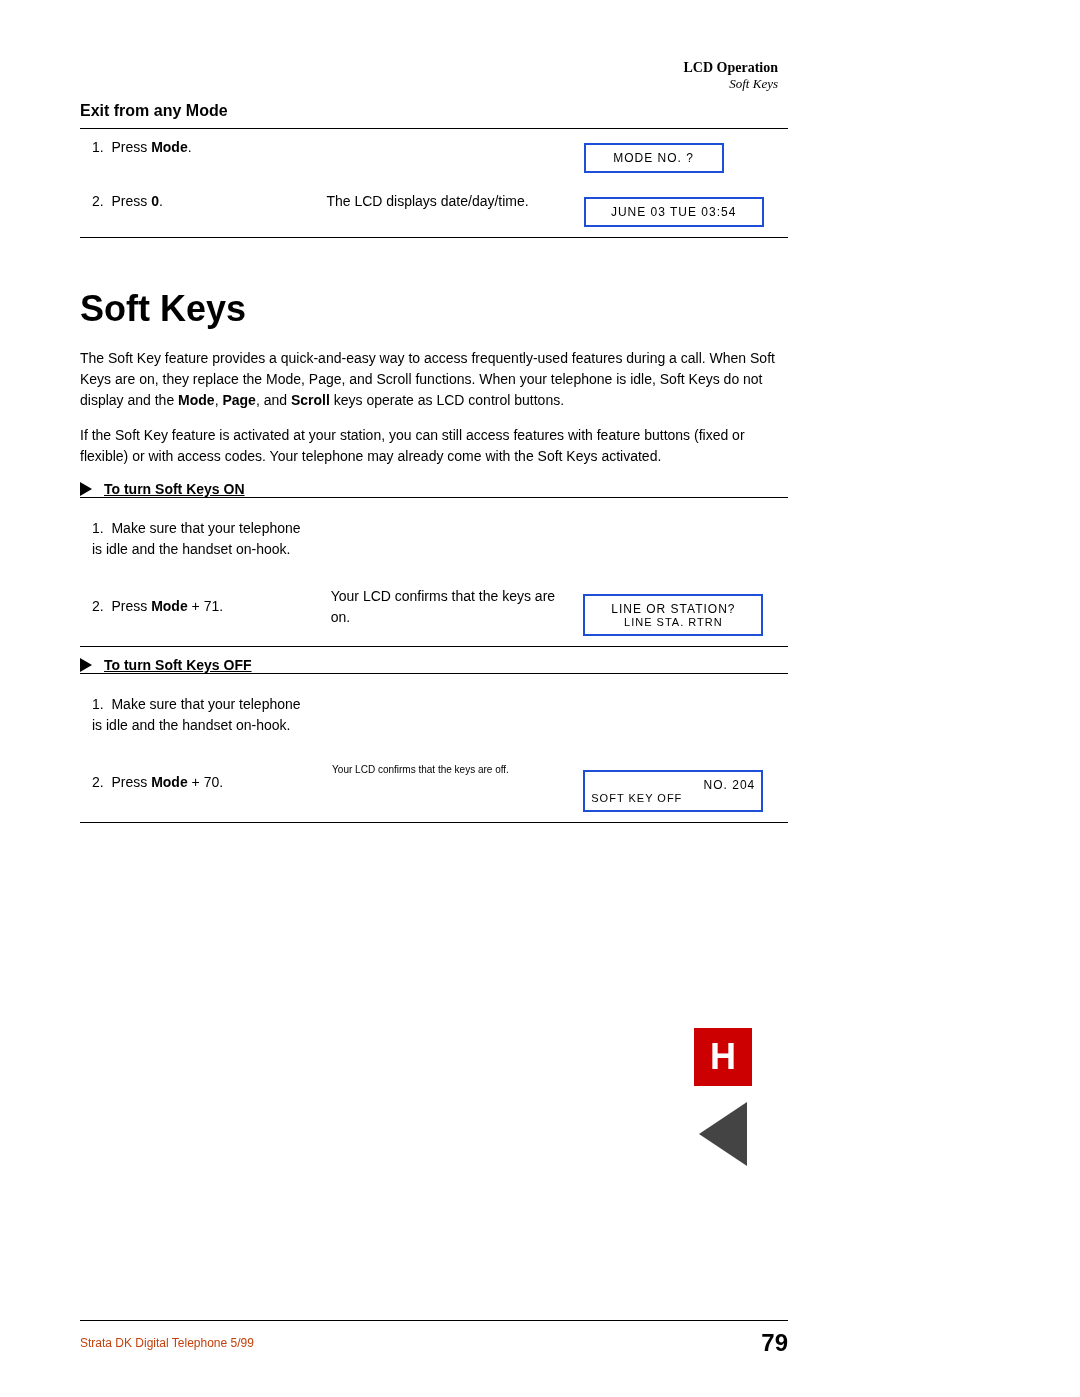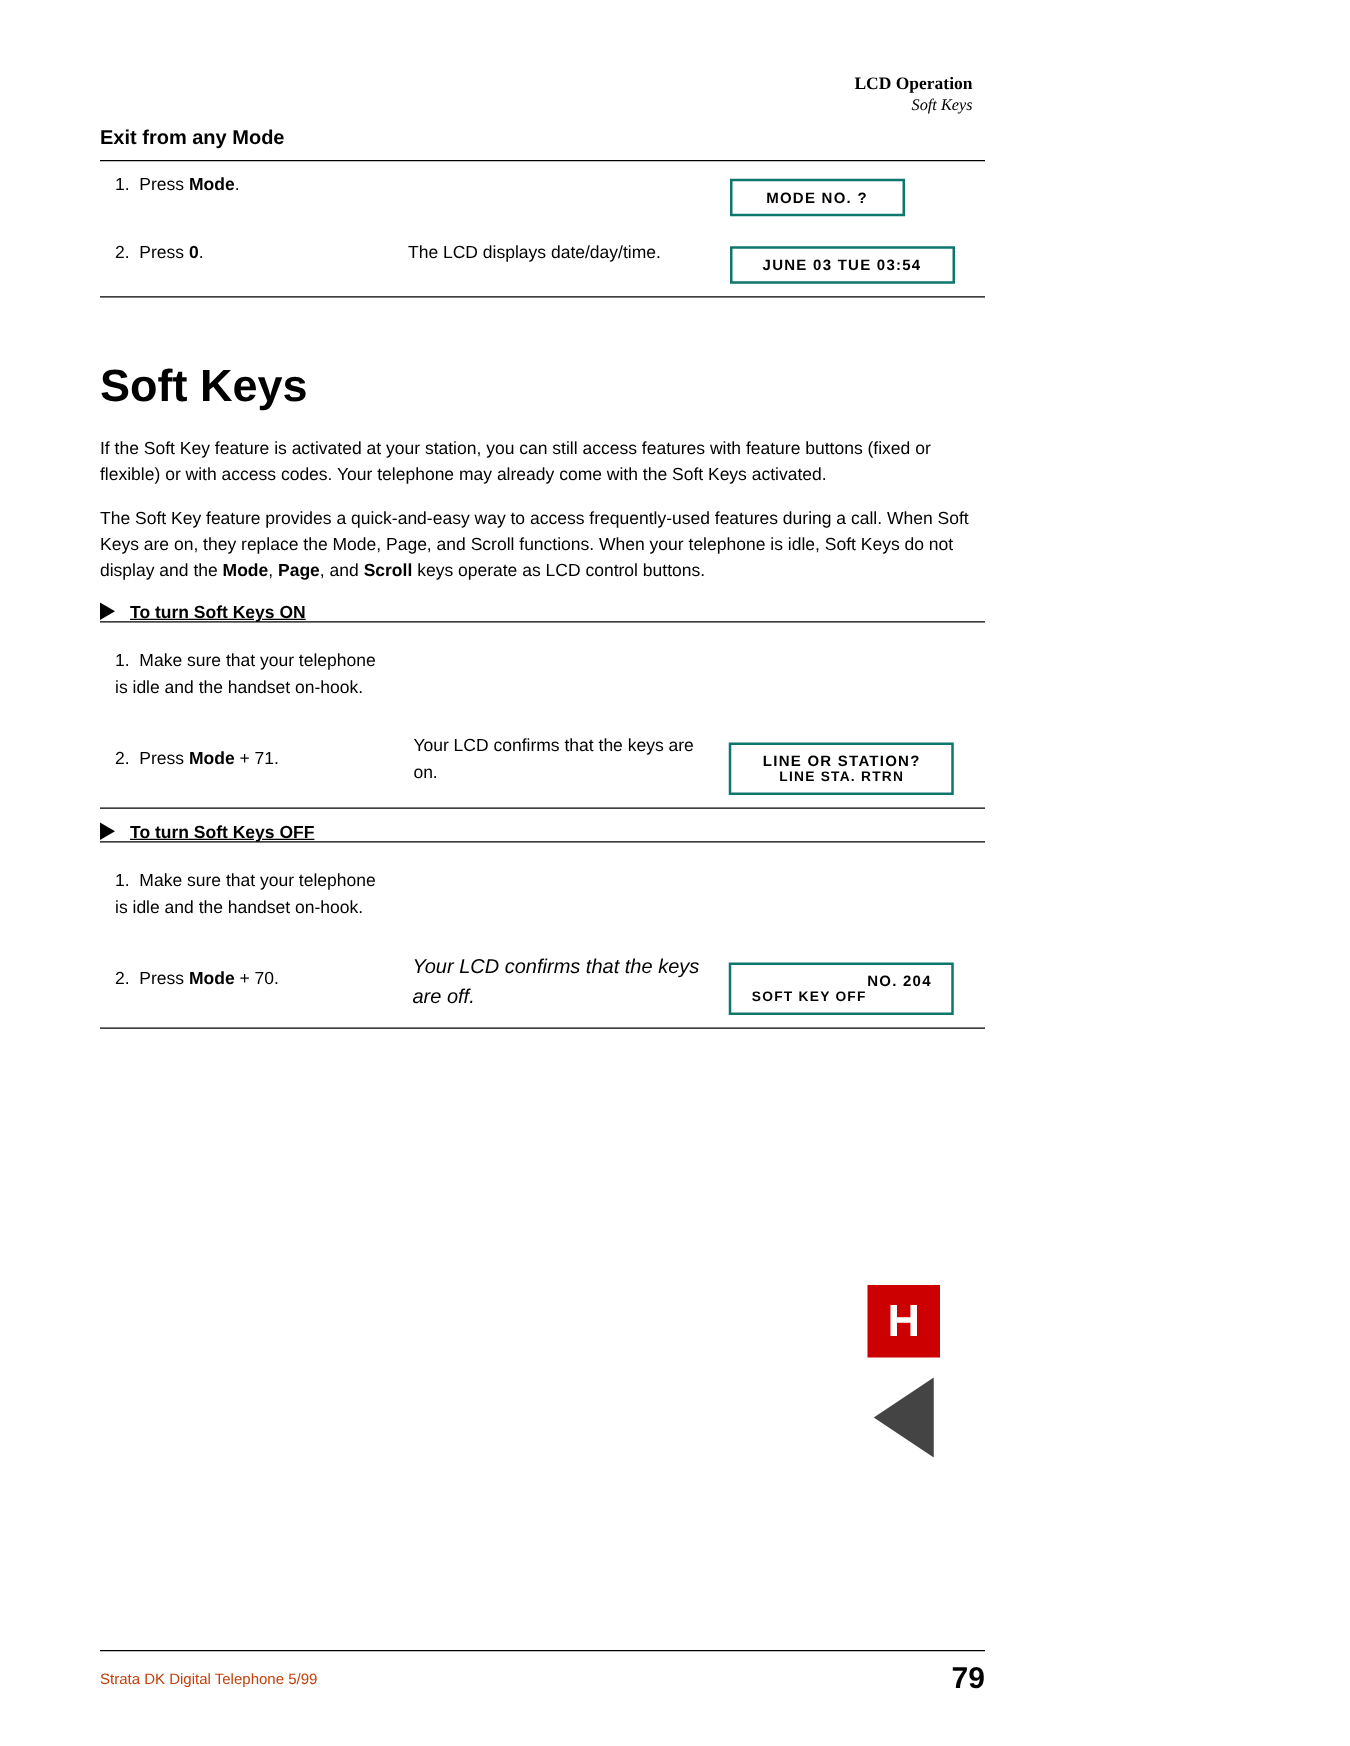--- a/index.html
+++ b/index.html
@@ -71,25 +71,25 @@
       font-size: 14px;
     }
     .instruction-table .display-col {
       width: 220px;
       vertical-align: middle;
       padding-top: 14px;
     }
 
     
     .lcd-box {
-      border: 2px solid #0f766e;
-      padding: 6px 16px;
+      border: 2px solid #1d4ed8;
+      padding: 6px 6px;
       font-family: Arial, sans-serif;
       font-size: 12px;
-      font-weight: bold;
+      font-weight: normal;
       display: inline-block;
       min-width: 140px;
       text-align: center;
       letter-spacing: 1px;
     }
     .lcd-box-wide {
       min-width: 180px;
     }
     .lcd-box .lcd-line2 {
       display: block;
@@ -240,24 +240,24 @@
     <div class="soft-keys-title">Soft Keys</div>
 
     <div style="position:relative;">
 
       <div class="side-icons">
         <div class="h-icon">H</div>
         <div class="arrow-icon"></div>
       </div>
 
       <p class="soft-keys-para">
-        If the Soft Key feature is activated at your station, you can still access features with feature buttons (fixed or flexible) or with access codes. Your telephone may already come with the Soft Keys activated.
+        The Soft Key feature provides a quick-and-easy way to access frequently-used features during a call. When Soft Keys are on, they replace the Mode, Page, and Scroll functions. When your telephone is idle, Soft Keys do not display and the <span class="bold">Mode</span>, <span class="bold">Page</span>, and <span class="bold">Scroll</span> keys operate as LCD control buttons.
       </p>
       <p class="soft-keys-para">
-        The Soft Key feature provides a quick-and-easy way to access frequently-used features during a call. When Soft Keys are on, they replace the Mode, Page, and Scroll functions. When your telephone is idle, Soft Keys do not display and the <span class="bold">Mode</span>, <span class="bold">Page</span>, and <span class="bold">Scroll</span> keys operate as LCD control buttons.
+        If the Soft Key feature is activated at your station, you can still access features with feature buttons (fixed or flexible) or with access codes. Your telephone may already come with the Soft Keys activated.
       </p>
     </div>
 
     <div>
       <div class="subsection-header">
         <span class="triangle-icon"></span>
         <span>To turn Soft Keys ON</span>
       </div>
       <hr class="horizontal-rule">
 
@@ -310,21 +310,21 @@
           </td>
           <td class="desc-col"></td>
           <td class="display-col"></td>
         </tr>
         <tr>
           <td class="step-col">
             <div style="font-family:Arial,sans-serif;font-size:14px;line-height:1.5;padding:6px 0 10px 0;">
               2.&nbsp;&nbsp;Press <span class="bold">Mode</span> + 70.
             </div>
           </td>
-          <td class="desc-col" style="font-family:Arial,sans-serif;font-size:16px;line-height:1.5;padding:6px 12px 10px 12px;font-style:italic;">
+          <td class="desc-col" style="font-family:Arial,sans-serif;font-size:10px;line-height:1.5;padding:6px 12px 10px 12px;">
             Your LCD confirms that the keys are off.
           </td>
           <td class="display-col">
             <div class="lcd-box lcd-box-wide" style="text-align:right;">
               <span style="display:block;text-align:right;">NO.  204</span>
               <span class="lcd-line2" style="text-align:left;display:block;">SOFT KEY OFF</span>
             </div>
           </td>
         </tr>
       </tbody>

